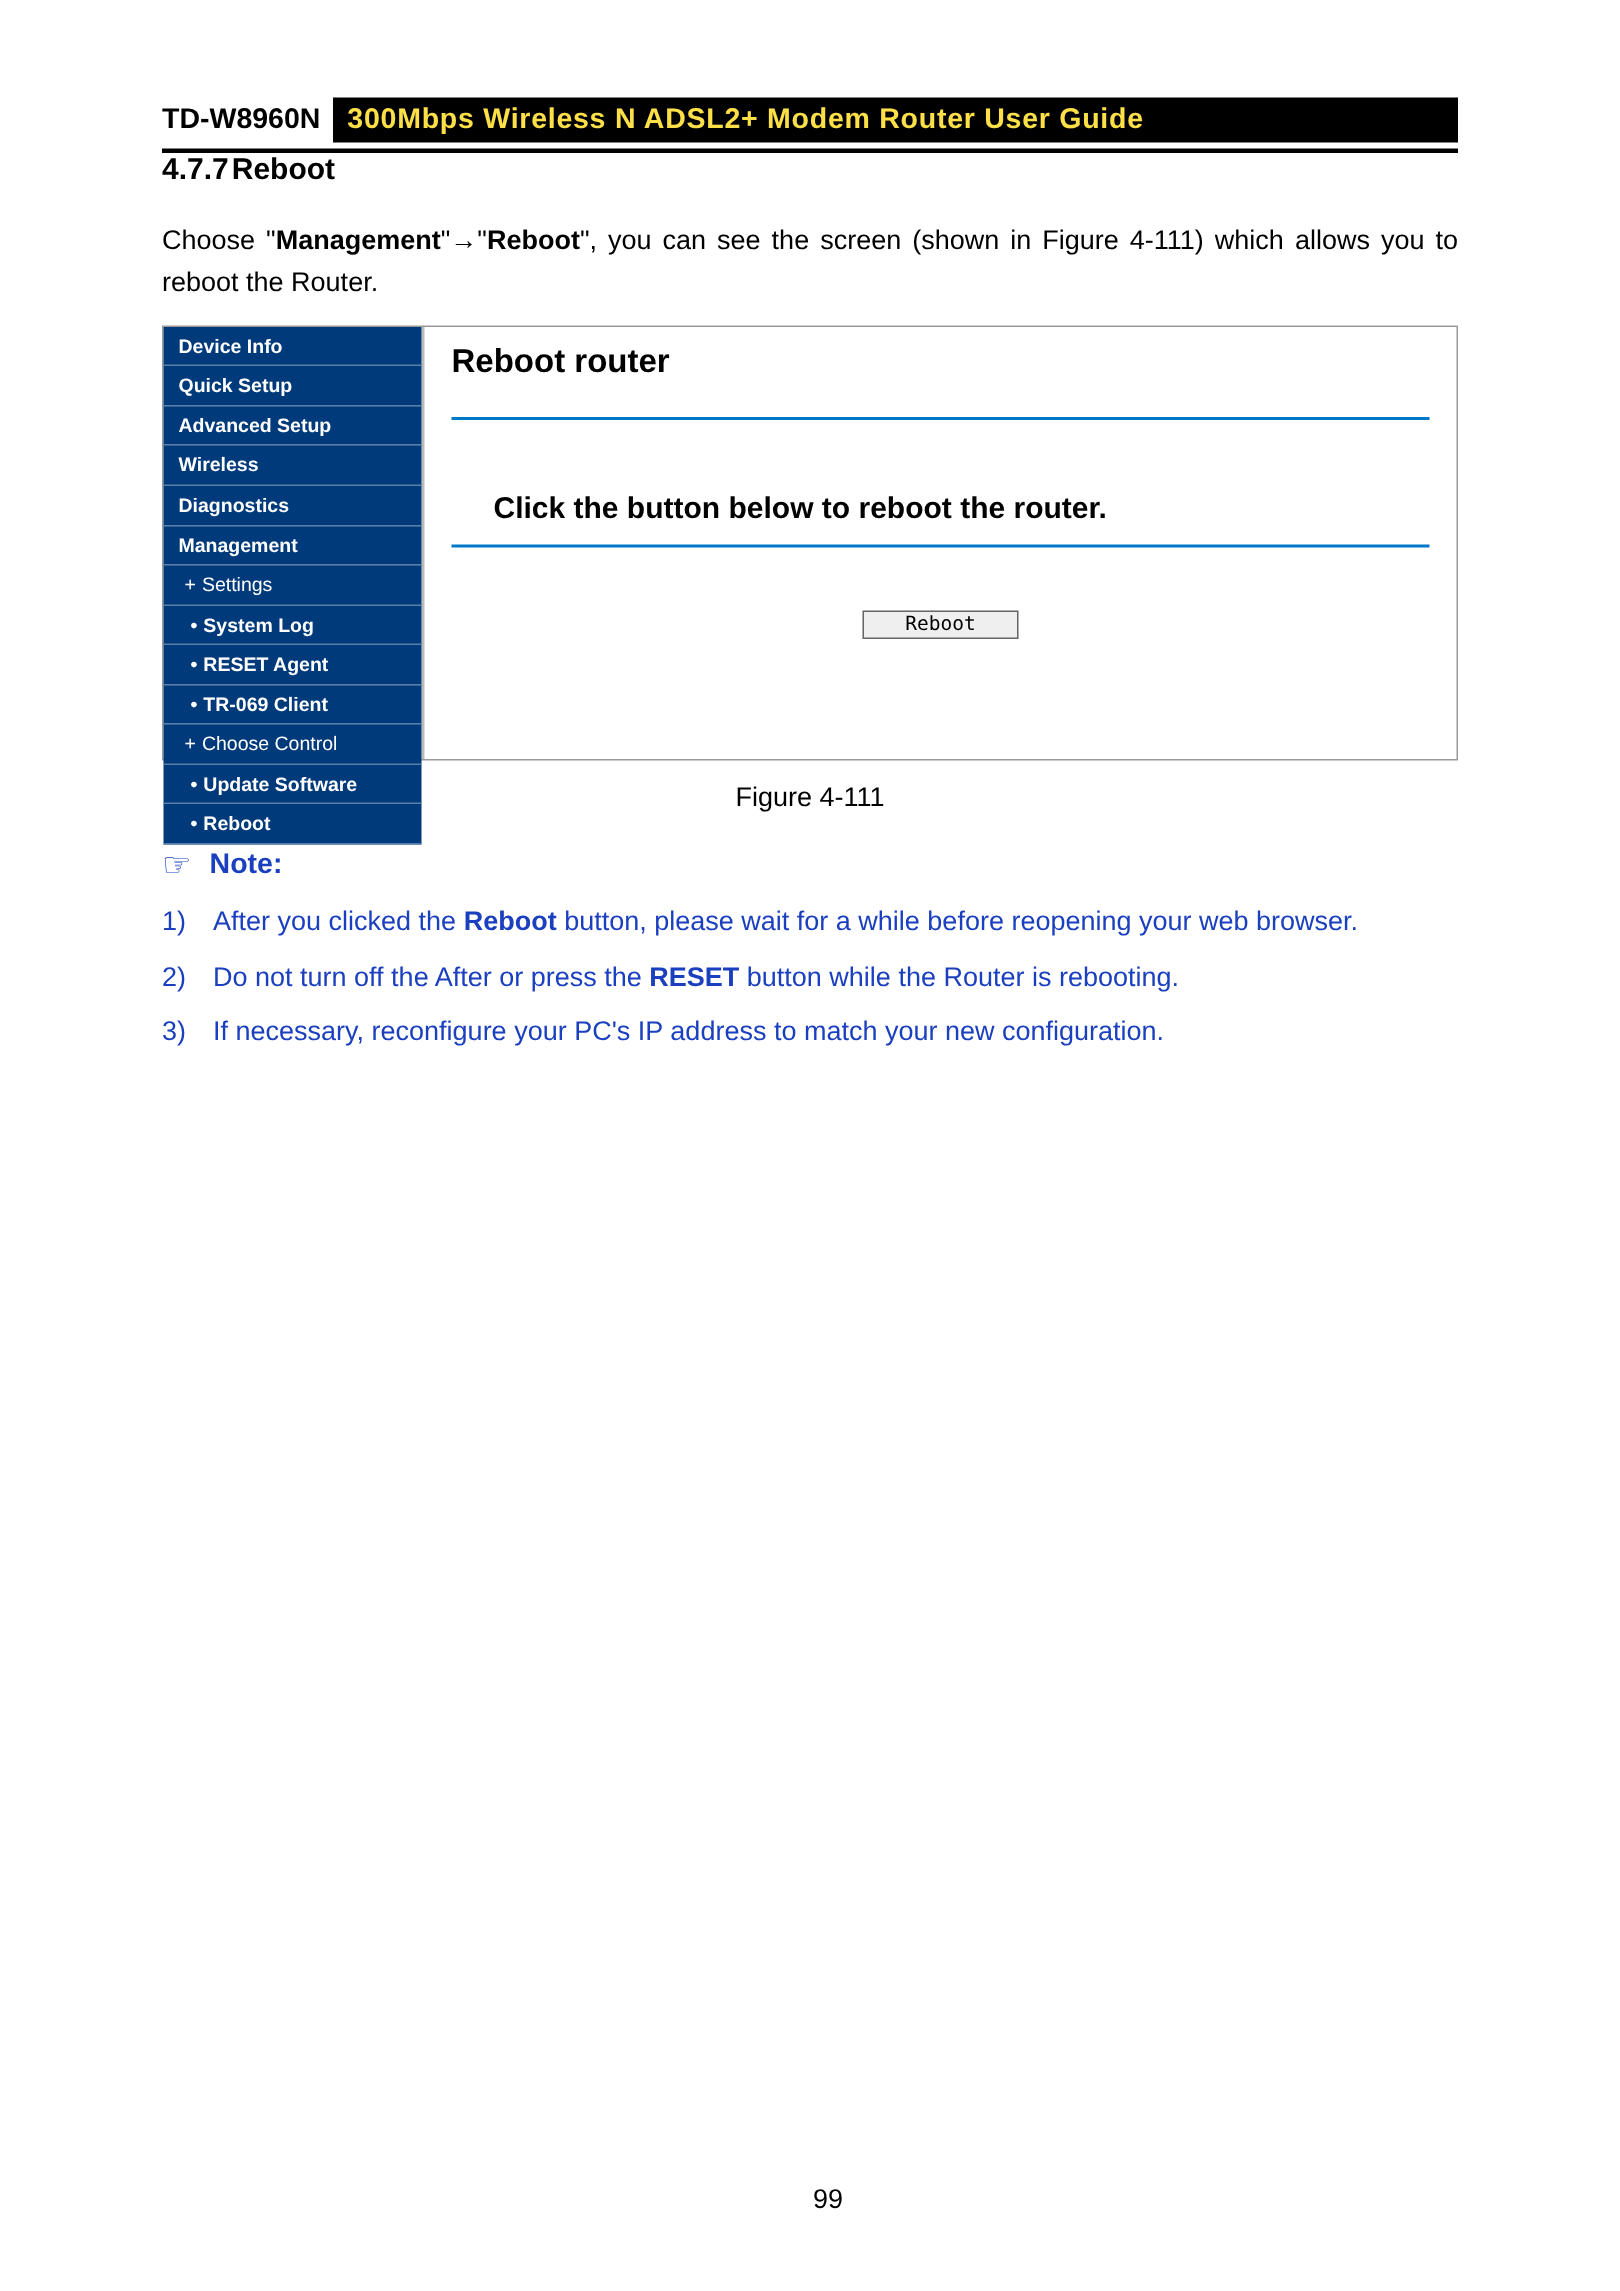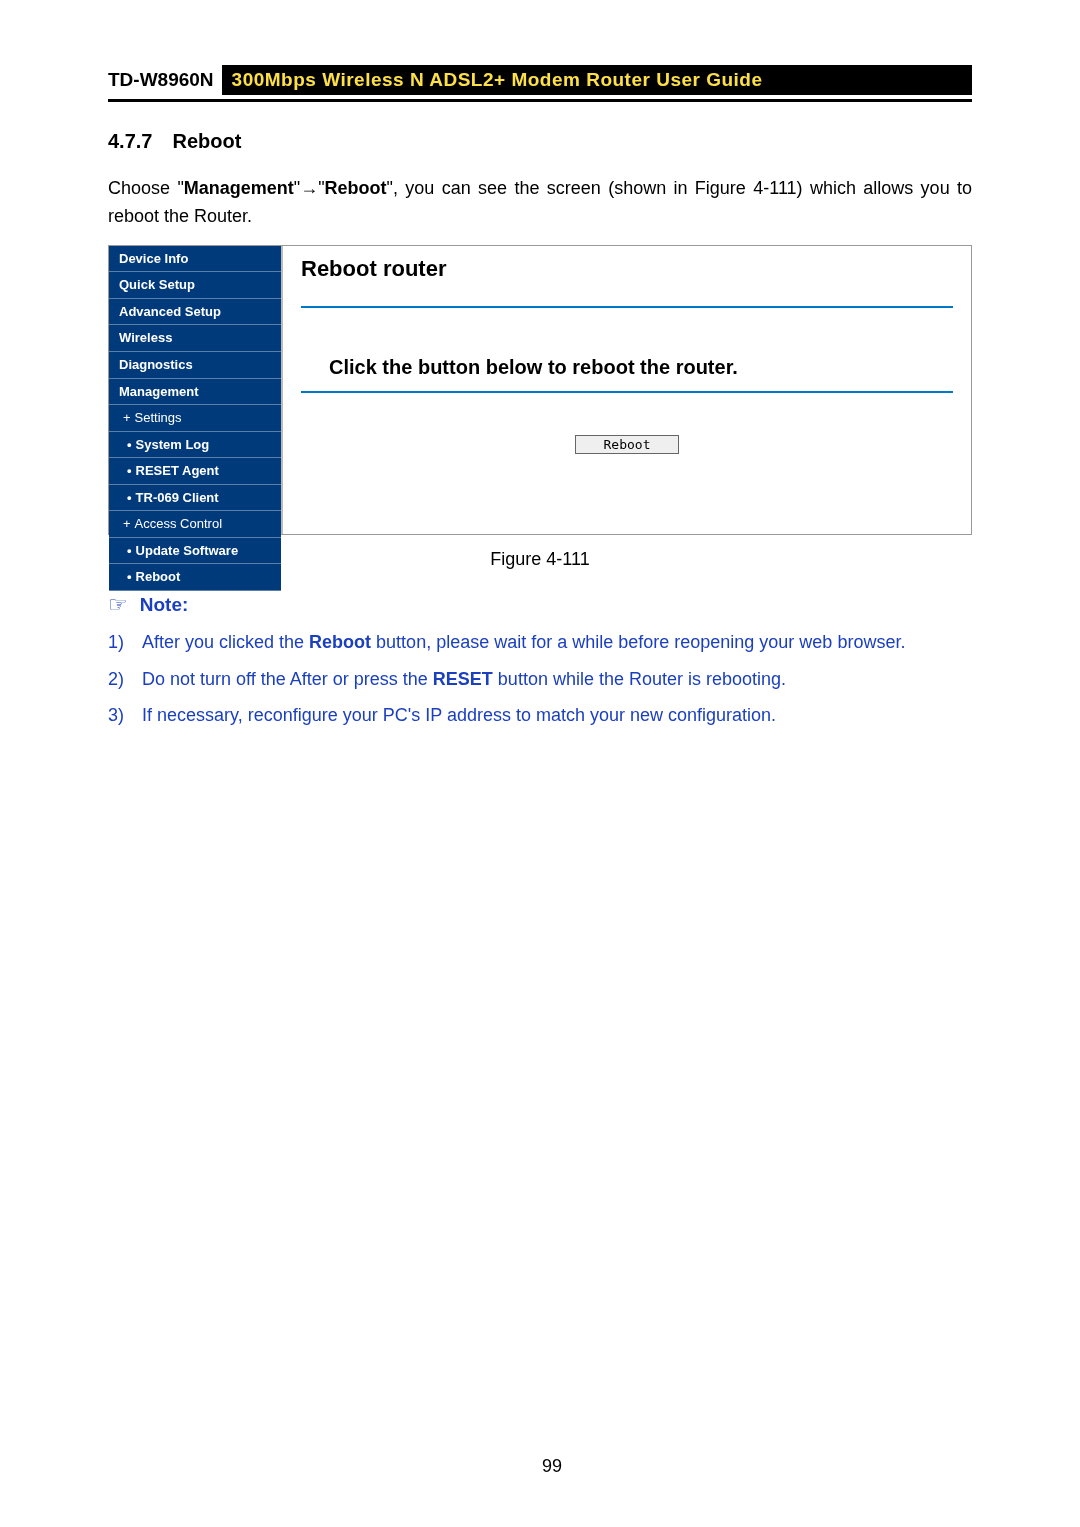--- a/index.html
+++ b/index.html
@@ -12,21 +12,20 @@
       position: relative;
     }
     .page {
       padding: 65px 108px 40px 108px;
     }
     .header-bar {
       display: flex;
       align-items: stretch;
       border-bottom: 3px solid #000;
       padding-bottom: 4px;
-      margin-bottom: 28px;
     }
     .header-model {
       font-weight: bold;
       font-size: 19px;
       color: #000;
       padding: 4px 8px 4px 0;
       display: flex;
       align-items: center;
     }
     .header-title {
@@ -38,21 +37,21 @@
       flex: 1;
       letter-spacing: 0.5px;
       display: flex;
       align-items: center;
     }
     .section-heading {
       font-weight: bold;
       font-size: 20px;
       margin-bottom: 22px;
     }
-    .section-heading .num { margin-right: 20px; }
+    .section-heading .num { margin-right: 2px; }
     .para {
       font-size: 18px;
       line-height: 1.55;
       margin-bottom: 14px;
       text-align: justify;
     }
     .screenshot {
       display: flex;
       margin-top: 4px;
       border: 1px solid #999;
@@ -197,21 +196,21 @@
       <div class="nav-item">Device Info</div>
       <div class="nav-item">Quick Setup</div>
       <div class="nav-item">Advanced Setup</div>
       <div class="nav-item">Wireless</div>
       <div class="nav-item">Diagnostics</div>
       <div class="nav-item">Management</div>
       <div class="nav-expand"><span class="bullet">+</span><span>Settings</span></div>
       <div class="nav-sub"><span class="bullet">•</span><span>System Log</span></div>
       <div class="nav-sub"><span class="bullet">•</span><span>RESET Agent</span></div>
       <div class="nav-sub"><span class="bullet">•</span><span>TR-069 Client</span></div>
-      <div class="nav-expand"><span class="bullet">+</span><span>Access Control</span></div>
+      <div class="nav-expand"><span class="bullet">+</span><span>Choose Control</span></div>
       <div class="nav-sub"><span class="bullet">•</span><span>Update Software</span></div>
       <div class="nav-sub"><span class="bullet">•</span><span>Reboot</span></div>
     </div>
     <div class="content-panel">
       <div class="panel-title">Reboot router</div>
       <hr class="divider1">
       <div class="panel-text">Click the button below to reboot the router.</div>
       <hr class="divider2">
       <div class="btn-row">
         <span class="reboot-btn">Reboot</span>

